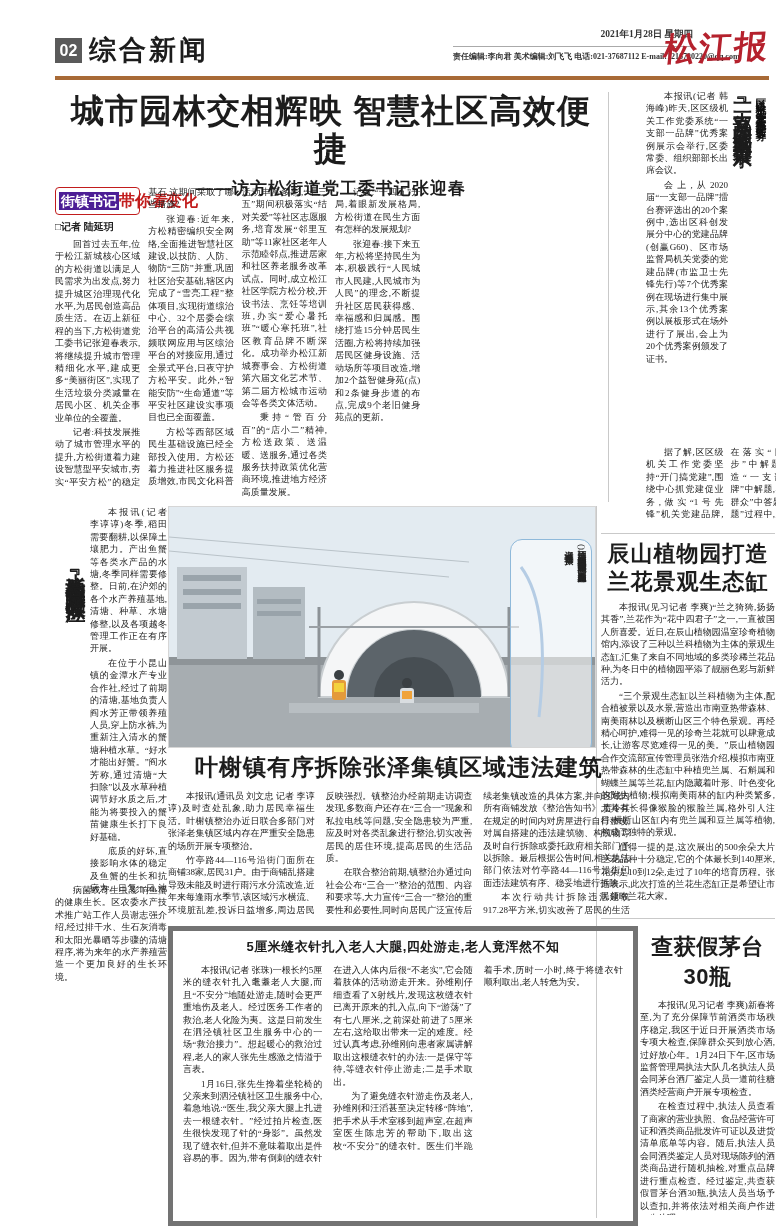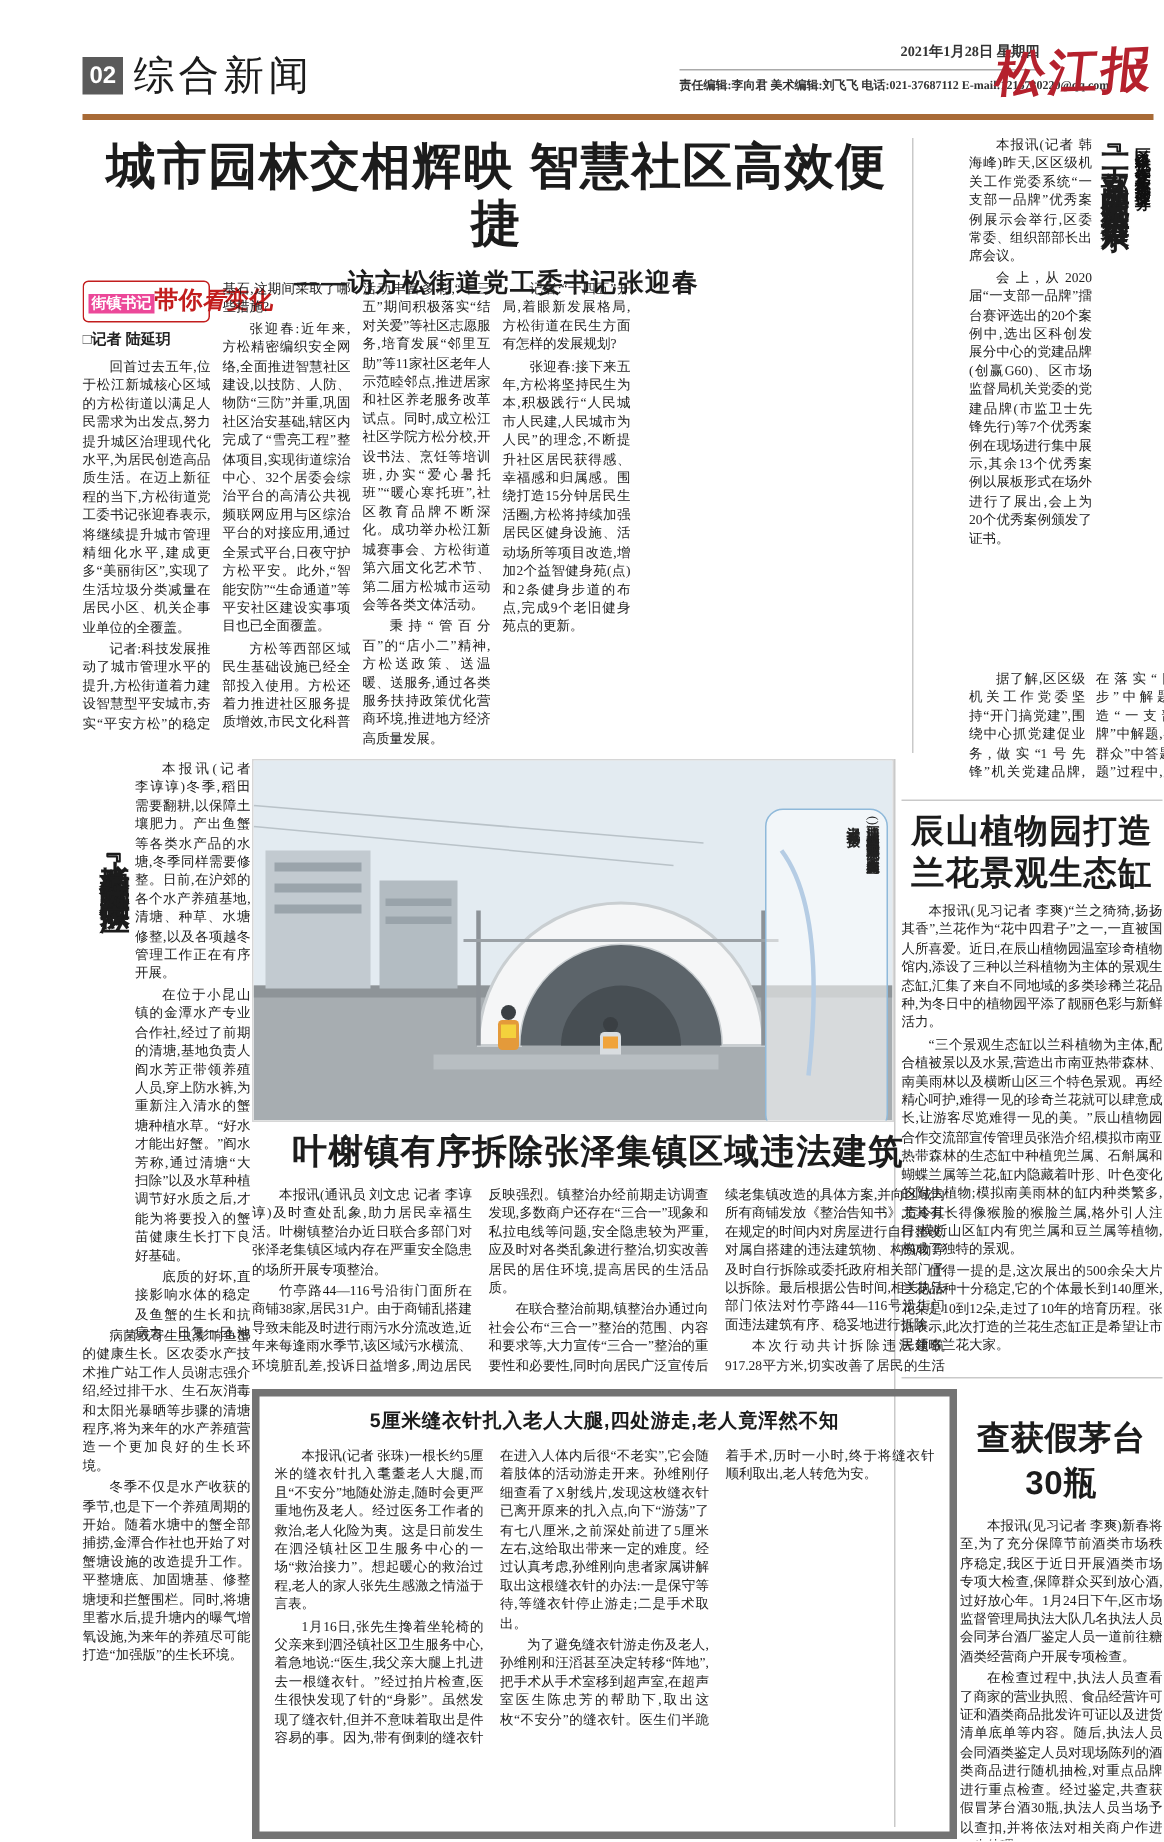--- a/index.html
+++ b/index.html
@@ -8,37 +8,37 @@
   .abs{position:absolute;}
   .sans{font-family:"Liberation Sans",sans-serif;}
   p{margin:0 0 2px 0;text-indent:2em;text-align:justify;}
   .body-text{font-size:9px;line-height:1.38;color:#222;}
   .vrule{background:#c9c9c9;width:1px;}
   .hrule{background:#c9c9c9;height:1px;}
 
   
   .pagebox{position:absolute;left:0;top:12px;width:27px;height:25px;background:#5a5a5a;
            color:#fff;font-size:16px;font-weight:bold;text-align:center;line-height:25px;}
-  .section-title{position:absolute;left:34px;top:6px;font-size:27px;font-weight:400;letter-spacing:3px;}
+  .section-title{position:absolute;left:34px;top:6px;font-size:27px;font-weight:700;letter-spacing:3px;}
   .meta{position:absolute;left:398px;top:2px;width:240px;text-align:right;font-weight:bold;}
   .meta .date{font-size:9.5px;color:#333;}
   .meta .sep{height:1px;background:#aaa;margin:5px 0 4px 0;}
   .meta .editors{font-size:8px;color:#333;text-align:center;white-space:nowrap;}
   .masthead{position:absolute;right:0;top:0;font-size:33px;font-weight:900;color:#b5212d;
             transform:skewX(-8deg) rotate(-2deg);letter-spacing:2px;font-family:"Liberation Serif",serif;}
   .orange-rule{position:absolute;left:55px;top:76px;width:714px;height:4px;background:#a86a36;}
 
   
   .main-h1{font-size:33px;font-weight:900;text-align:center;letter-spacing:1px;line-height:1.15;}
   .main-sub{font-size:17px;font-weight:bold;text-align:center;margin-top:9px;letter-spacing:1px;}
   .main-cols{position:absolute;left:0;top:94px;width:552px;height:314px;
              column-count:6;column-gap:8px;column-fill:auto;overflow:hidden;}
   .badge{display:block;text-indent:0;margin:1px 0 5px 0;border:1px solid #c21d1d;border-radius:4px;
          padding:2px 3px;white-space:nowrap;}
-  .badge .b1{background:#ec4899;color:#fff;font-size:10px;font-weight:bold;padding:1px 2px;}
+  .badge .b1{background:#4c1d95;color:#fff;font-size:14px;font-weight:bold;padding:1px 2px;}
   .badge .b2{color:#c21d1d;font-size:16px;font-weight:bold;}
   .badge .kan{color:#c21d1d;font-size:15px;font-weight:900;font-style:italic;}
   .byline{font-size:10px;font-weight:bold;text-indent:0;margin:2px 0 4px 0;}
 
   
   .rt-wrap{display:flex;flex-direction:row;}
   .rt-colA{width:82px;height:352px;overflow:hidden;}
   .rt-head{width:44px;height:352px;display:flex;flex-direction:row;justify-content:center;}
   .rt-main{writing-mode:vertical-rl;font-size:19px;font-weight:900;letter-spacing:3px;
            font-family:"Liberation Sans",sans-serif;line-height:1.1;}
@@ -71,21 +71,21 @@
   .doc-kicker{font-size:13px;font-weight:bold;text-align:center;letter-spacing:0.5px;}
   .doc-h2{font-size:26px;font-weight:900;text-align:center;letter-spacing:1px;margin-top:3px;}
   .doc-cols{margin-top:8px;height:206px;column-count:3;column-gap:11px;column-fill:auto;overflow:hidden;}
 
   
   .cs-h2{font-size:22px;font-weight:900;text-align:center;line-height:1.25;letter-spacing:1px;}
   .cs-body{margin-top:6px;height:308px;overflow:hidden;}
 
   
   .lq-kicker{font-size:13px;font-weight:bold;text-align:center;line-height:1.35;}
-  .lq-h2{font-size:22px;font-weight:900;text-align:center;margin-top:16px;letter-spacing:0.5px;}
+  .lq-h2{font-size:22px;font-weight:900;text-align:center;margin-top:4px;letter-spacing:0.5px;}
   .lq-body{margin-top:7px;height:216px;overflow:hidden;}
 
   h1,h2,h3{margin:0;font-family:"Liberation Sans",sans-serif;}
 </style>
 </head>
 <body>
 
 <div class="page">
 
   <div class="abs" style="left:55px;top:26px;width:714px;height:50px;">
@@ -141,21 +141,20 @@
 
   <section class="abs" style="left:55px;top:506px;width:112px;height:712px;">
     <div class="pond-headline">水塘『冬翻』保障水产品有效供应</div>
     <div class="pond-top body-text">
         <p>本报讯(记者 李谆谆)冬季,稻田需要翻耕,以保障土壤肥力。产出鱼蟹等各类水产品的水塘,冬季同样需要修整。日前,在沪郊的各个水产养殖基地,清塘、种草、水塘修整,以及各项越冬管理工作正在有序开展。</p>
         <p>在位于小昆山镇的金潭水产专业合作社,经过了前期的清塘,基地负责人阎水芳正带领养殖人员,穿上防水裤,为重新注入清水的蟹塘种植水草。“好水才能出好蟹。”阎水芳称,通过清塘“大扫除”以及水草种植调节好水质之后,才能为将要投入的蟹苗健康生长打下良好基础。</p>
         <p>底质的好坏,直接影响水体的稳定及鱼蟹的生长和抗病力。日复一日,池塘内沉积了大量残饵和排泄物等,在底层形成一层淤泥,势必造成水体的浑浊,而且淤泥中含有大量腐殖质,遇到高温天气容易分解而消耗大量溶氧,从而造成水质恶化,此外还可能含有大量</p>
       </div>
     <div class="pond-bottom body-text">
         <p>病菌或寄生虫,影响鱼蟹的健康生长。区农委水产技术推广站工作人员谢志强介绍,经过排干水、生石灰消毒和太阳光暴晒等步骤的清塘程序,将为来年的水产养殖营造一个更加良好的生长环境。</p>
-        <p>冬季不仅是水产收获的季节,也是下一个养殖周期的开始。随着水塘中的蟹全部捕捞,金潭合作社也开始了对蟹塘设施的改造提升工作。平整塘底、加固塘基、修整塘埂和拦蟹围栏。同时,将塘里蓄水后,提升塘内的曝气增氧设施,为来年的养殖尽可能打造“加强版”的生长环境。</p>
       </div>
   </section>
 
   <div class="vrule abs" style="left:596px;top:506px;height:712px;"></div>
 
   <figure class="abs photo" style="left:168px;top:506px;width:426px;height:240px;margin:0;">
     <svg width="426" height="240">
       <rect x="0" y="0" width="426" height="150" fill="#e3ebf1"></rect>
       <rect x="0" y="150" width="426" height="90" fill="#a7adb1"></rect>
       <rect x="0" y="150" width="426" height="8" fill="#8e9498"></rect>

